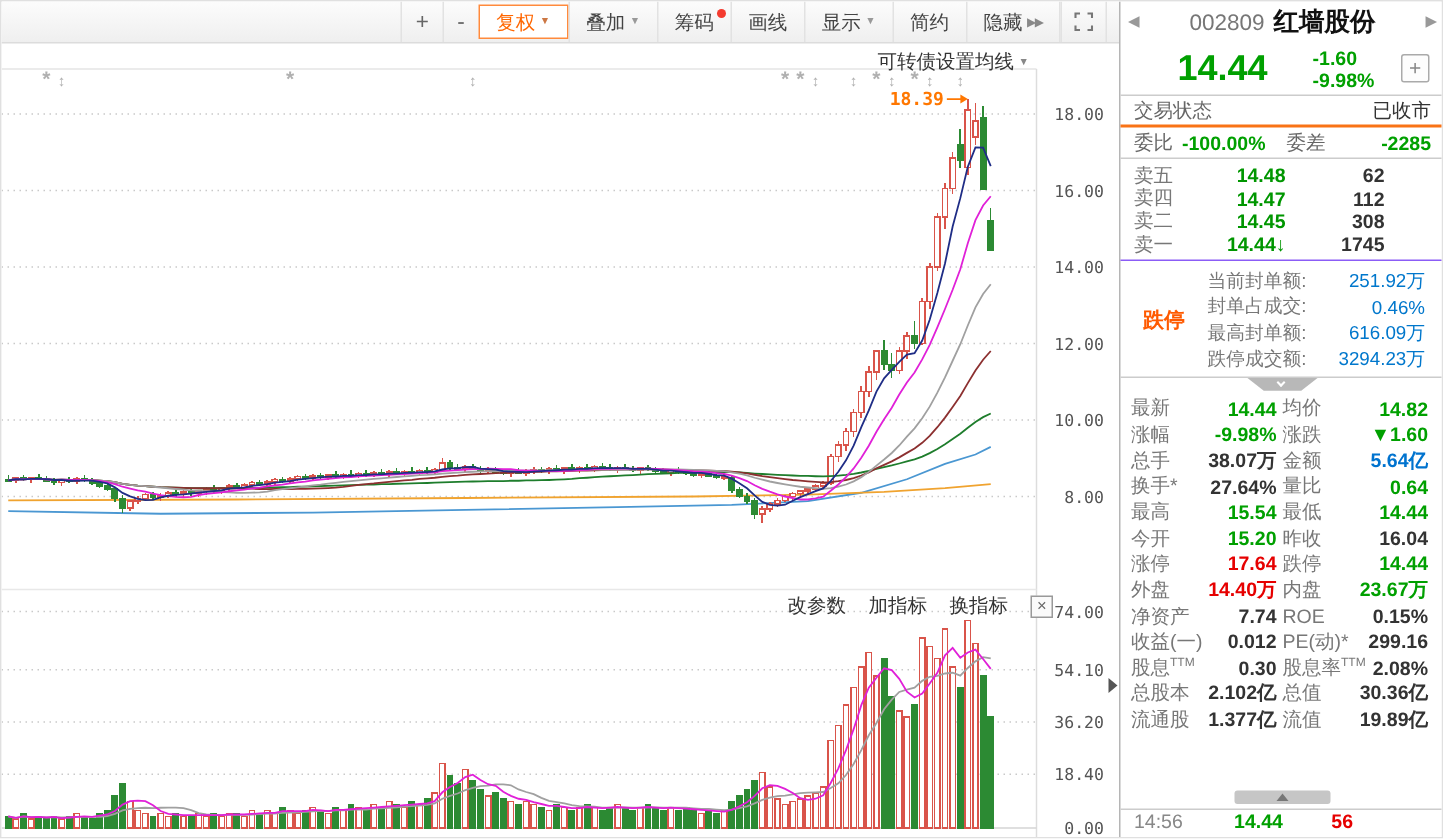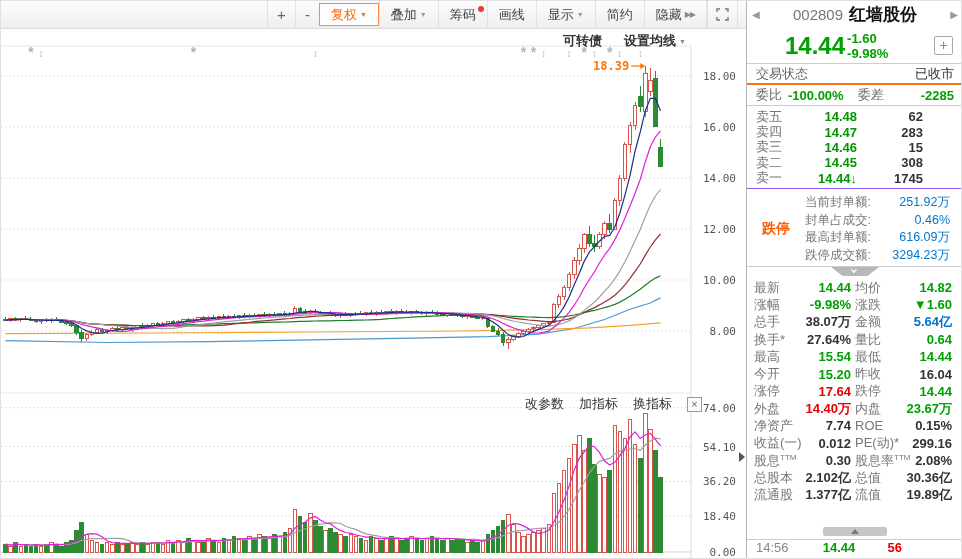--- a/index.html
+++ b/index.html
@@ -15,43 +15,43 @@
     font-size:13px; color:#444; border-left:1px solid #e2e2e2; cursor:default; }
   .tbtn:last-child { border-right:1px solid #e2e2e2; }
   .tbtn.zoomb { font-size:15px; color:#666; padding:0 9px; }
   .tbtn.active { border:1px solid #ff8a3c; background:#fff; color:#ff6600; margin:2px 0; }
   .tbtn .arr { font-size:7px; color:#999; }
   .tbtn.active .arr { color:#cc7744; }
   .tbtn .dot { position:absolute; right:3px; top:5px; width:6px; height:6px; border-radius:50%; background:#f43b2f; }
   .tbtn .chev { font-size:8px; color:#888; letter-spacing:-1px; }
   .tbtn.iconbtn { padding:0 8px; }
 
-  .chart-links { position:absolute; top:31px; right:60px; display:flex; gap:22px;
-    font-size:13px; color:#333; z-index:5;font-weight:bold; }
+  .chart-links { position:absolute; top:31px; right:60px; display:flex; 
+    font-size:13px; color:#333; z-index:5; }
   .chart-links .lnk { display:flex; align-items:center; gap:3px; cursor:default; }
   .chart-links .arr { font-size:7px; color:#888; }
 
   .vol-links { position:absolute; top:394px; left:524px; display:flex; align-items:center; gap:15px;
     font-size:13px; color:#333; z-index:5; }
   .vol-links .closebox { width:15px; height:15px; border:1px solid #999; color:#666;
     font-size:11px; line-height:13px; text-align:center; background:#fafafa; }
 
   #chart-svg-wrap { position:absolute; left:0; top:28px; width:745px; height:531px; }
 
   
   .panel { position:absolute; left:745px; top:0; width:217px; height:559px; background:#fff;
     border-left:1px solid #b5b5b5; font-size:13px; display:flex; flex-direction:column; }
   .hdr-row { height:27px; display:flex; align-items:center; }
   .navarr { color:#999; font-size:10px; padding:0 5px; }
   .hdr-center { flex:1; display:flex; justify-content:center; align-items:baseline; gap:6px; }
   .code { color:#777; font-size:15px; }
   .name { color:#111; font-size:17px; font-weight:bold; }
   .price-row { height:36px; display:flex; align-items:center; border-bottom:1px solid #ccc; padding:0 10px; }
   .bigprice { color:#00a000; font-size:24px; font-weight:bold; margin-left:28px; }
-  .chgcol { margin-left:2px; line-height:15px; font-weight:bold; color:#00a000; font-size:13px; }
+  .chgcol { margin-left:30px; line-height:15px; font-weight:bold; color:#00a000; font-size:13px; }
   .plusbox { margin-left:auto; width:19px; height:19px; border:1px solid #aaa; border-radius:2px;
     color:#888; font-size:14px; line-height:17px; text-align:center; background:#fdfdfd; }
   .status-row { height:21px; display:flex; align-items:center; padding:0 9px; border-bottom:2px solid #f97316; }
   .status-row .lab { color:#666; }
   .status-row .val { margin-left:auto; color:#333; }
   .weibi-row { height:21px; display:flex; align-items:center; padding:0 9px; border-bottom:1px solid #ccc; }
   .weibi-row .lab { color:#666; }
   .weibi-row .v { font-weight:bold; color:#00a000; margin-left:6px; }
   .weibi-row .lab2 { color:#666; margin-left:14px; }
   .weibi-row .v2 { font-weight:bold; color:#00a000; margin-left:auto; }
@@ -631,26 +631,21 @@
     </div>
     <div class="sells" id="sell-orders">
         <div class="sell-row">
           <span class="lab">卖五</span>
           <span class="pr">14.48</span>
           <span class="vol">62</span>
         </div>
         <div class="sell-row">
           <span class="lab">卖四</span>
           <span class="pr">14.47</span>
-          <span class="vol">283</span>
-        </div>
-        <div class="sell-row">
-          <span class="lab">卖三</span>
-          <span class="pr">14.46</span>
-          <span class="vol">15</span>
+          <span class="vol">112</span>
         </div>
         <div class="sell-row">
           <span class="lab">卖二</span>
           <span class="pr">14.45</span>
           <span class="vol">308</span>
         </div>
         <div class="sell-row">
           <span class="lab">卖一</span>
           <span class="pr">14.44↓</span>
           <span class="vol">1745</span>

